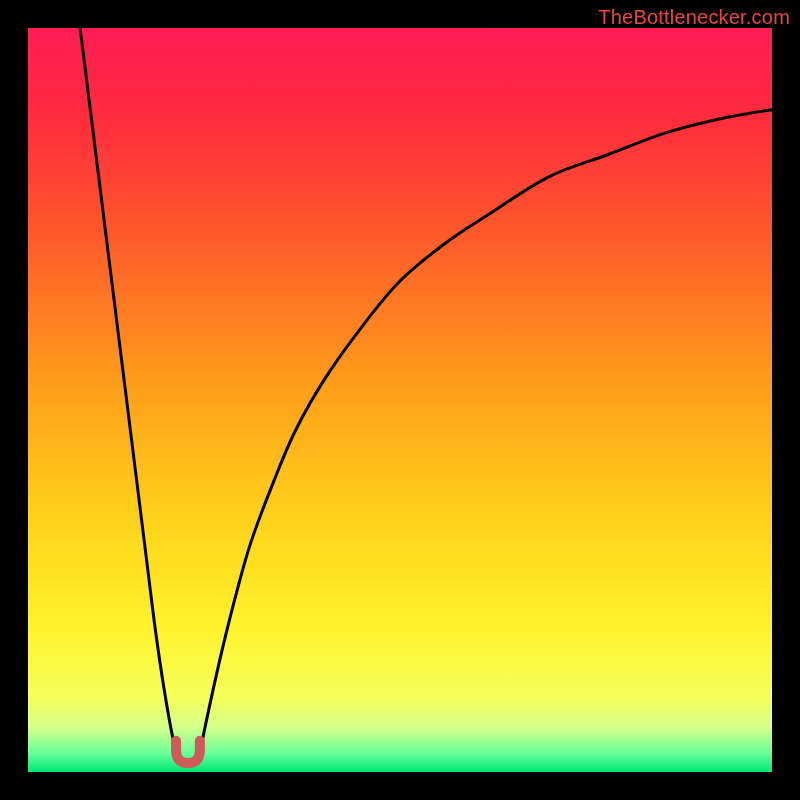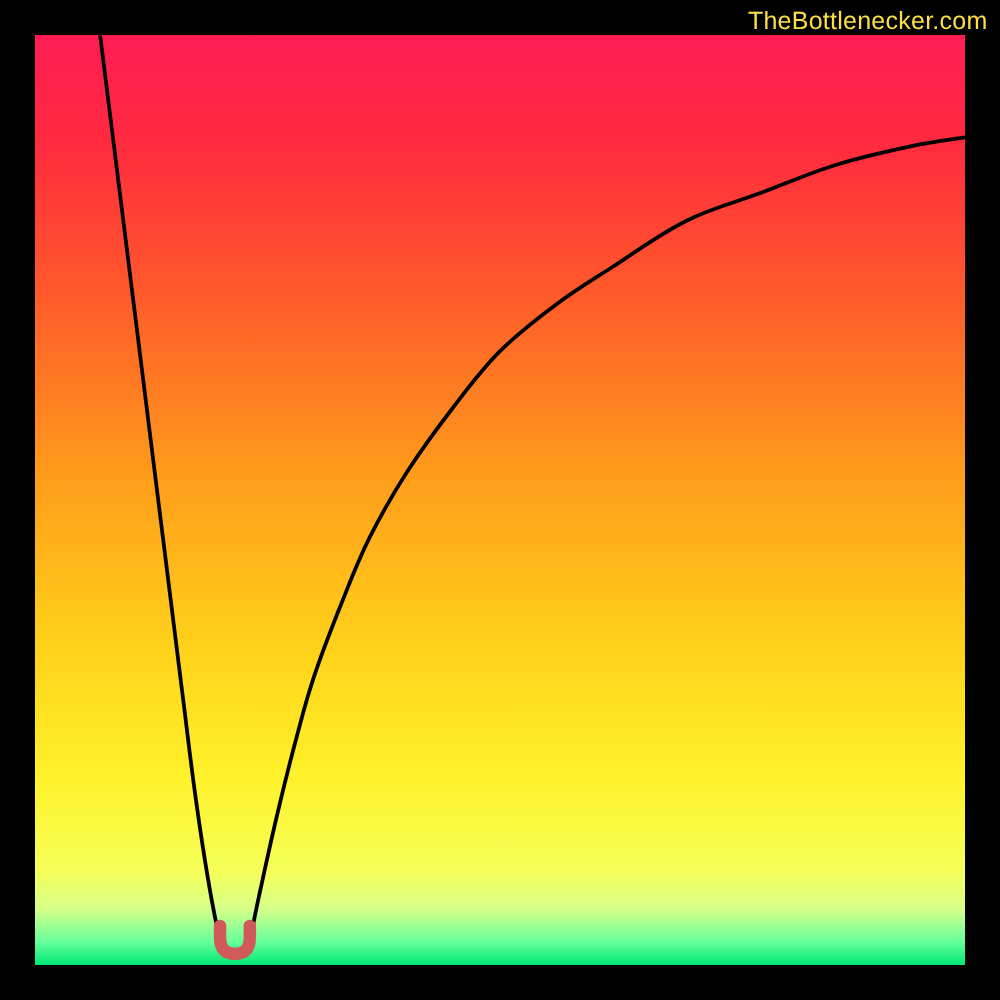--- a/index.html
+++ b/index.html
@@ -22,21 +22,21 @@
     left: 28px;
     top: 28px;
     width: 744px;
     height: 744px;
     overflow: hidden;
   }
   .watermark {
     position: absolute;
     top: 6px;
     right: 10px;
-    color: #fde047;
+    color: #ef4444;
     font-size: 20px;
     font-weight: 500;
     letter-spacing: 0.2px;
     z-index: 20;
     user-select: none;
   }
 </style>
 </head>
 <body>
 

